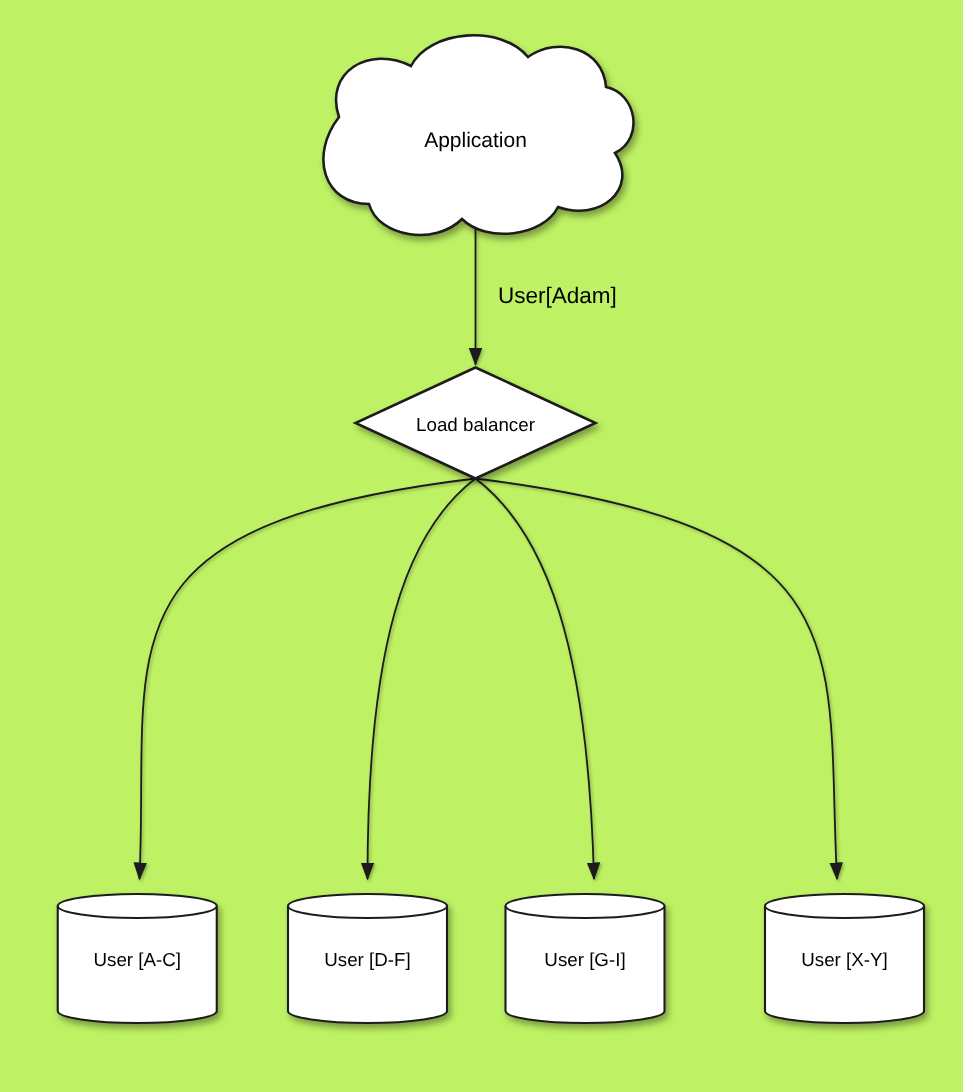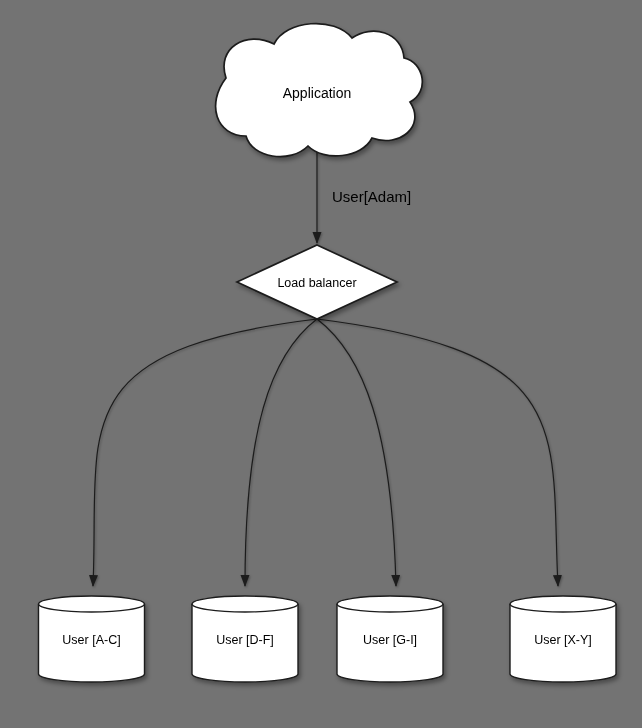--- a/index.html
+++ b/index.html
@@ -8,21 +8,21 @@
     background: #ffffff;
     width: 642px;
     height: 728px;
     overflow: hidden;
     font-family: "Liberation Sans", sans-serif;
   }
   .canvas {
     position: relative;
     width: 642px;
     height: 728px;
-    background: #737373;
+    background: #bef264;
   }
   svg { display: block; }
   .shape {
     fill: #ffffff;
     stroke: #1c1c1c;
     stroke-width: 1.7;
     filter: drop-shadow(2px 3px 2px rgba(0,0,0,0.35));
   }
   .cyl {
     fill: #ffffff;

